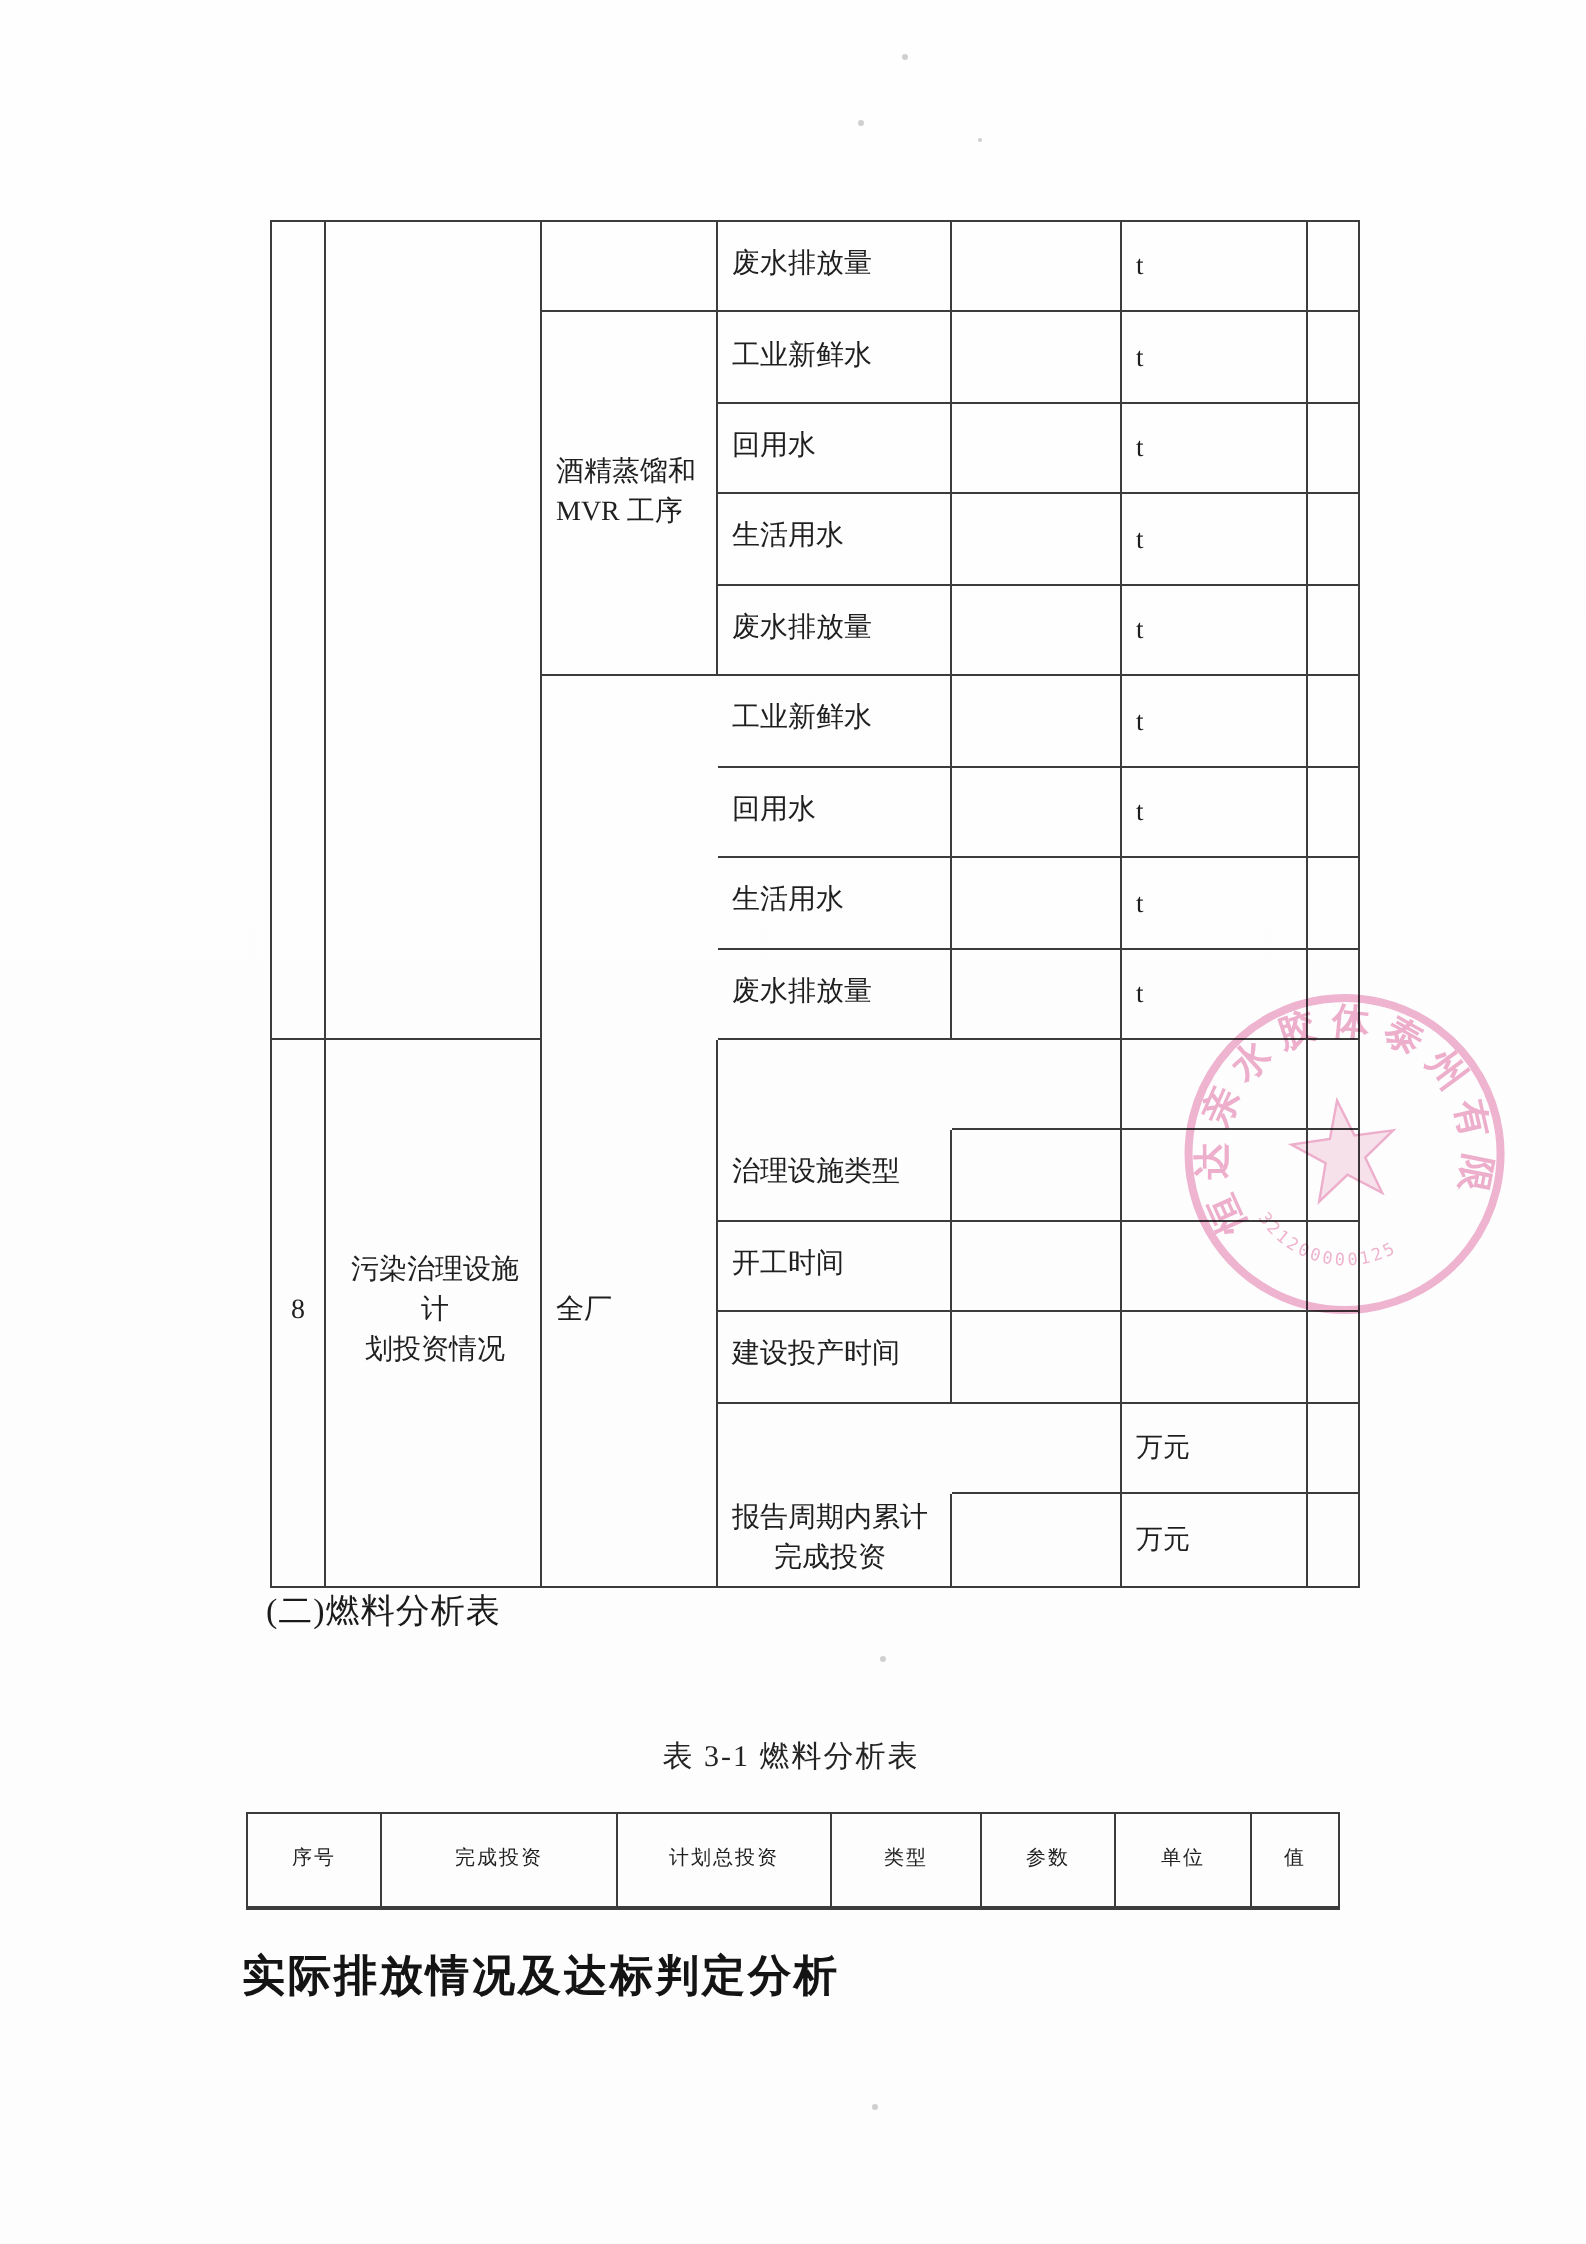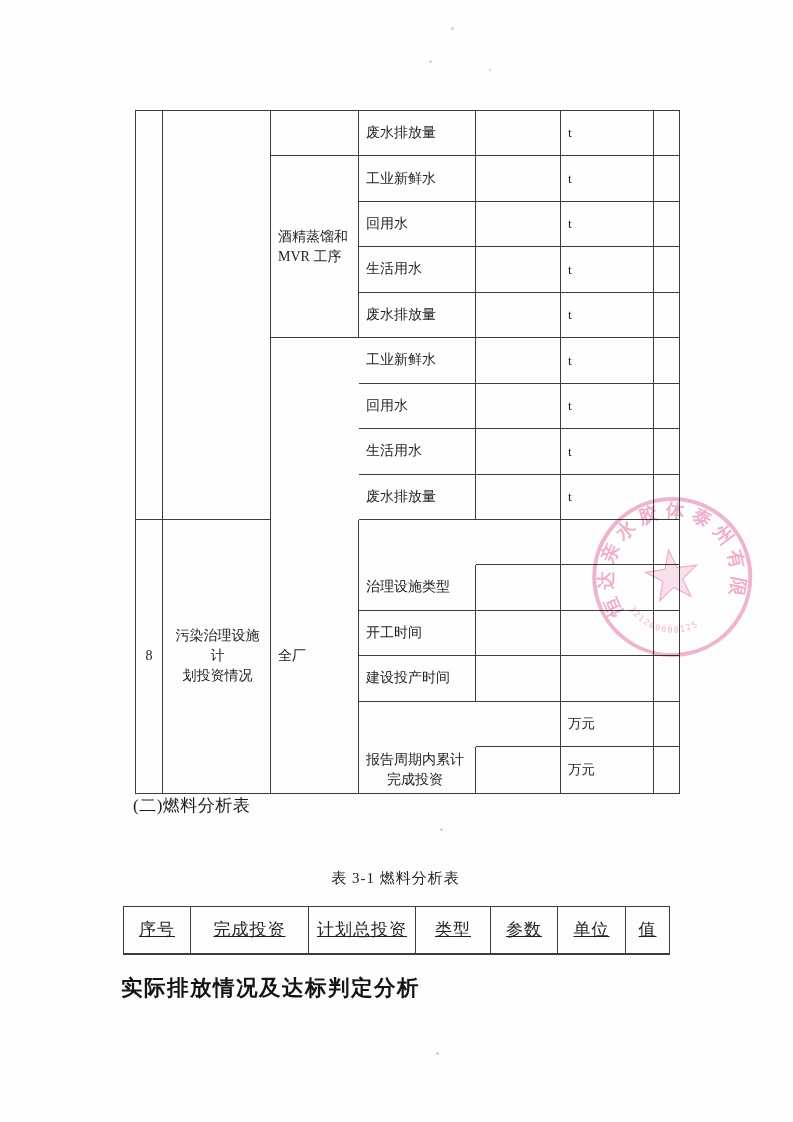--- a/index.html
+++ b/index.html
@@ -46,21 +46,21 @@
     font-size:21.5px;font-weight:bold;color:#141414;letter-spacing:1.5px;
   }
   
   .t2{
     position:absolute;left:123px;top:906px;
     display:grid;
     grid-template-columns:67px 118px 107px 75px 67px 68px 43px;
     grid-template-rows:47px;
     border:1.7px solid #3c3c3c;
   }
-  .t2 .c{justify-content:center;padding:2px;font-size:17px;letter-spacing:1px;text-decoration:underline;}
+  .t2 .c{justify-content:center;padding:2px;font-size:10px;letter-spacing:1px;}
   
   .stamp{
     position:absolute;left:580px;top:483px;width:184px;height:184px;
     mix-blend-mode:multiply;opacity:.85;pointer-events:none;
     transform:rotate(-8deg);
   }
   
   .speck{position:absolute;background:#9a9a9a;border-radius:50%;opacity:.45;}
 </style>
 </head>

